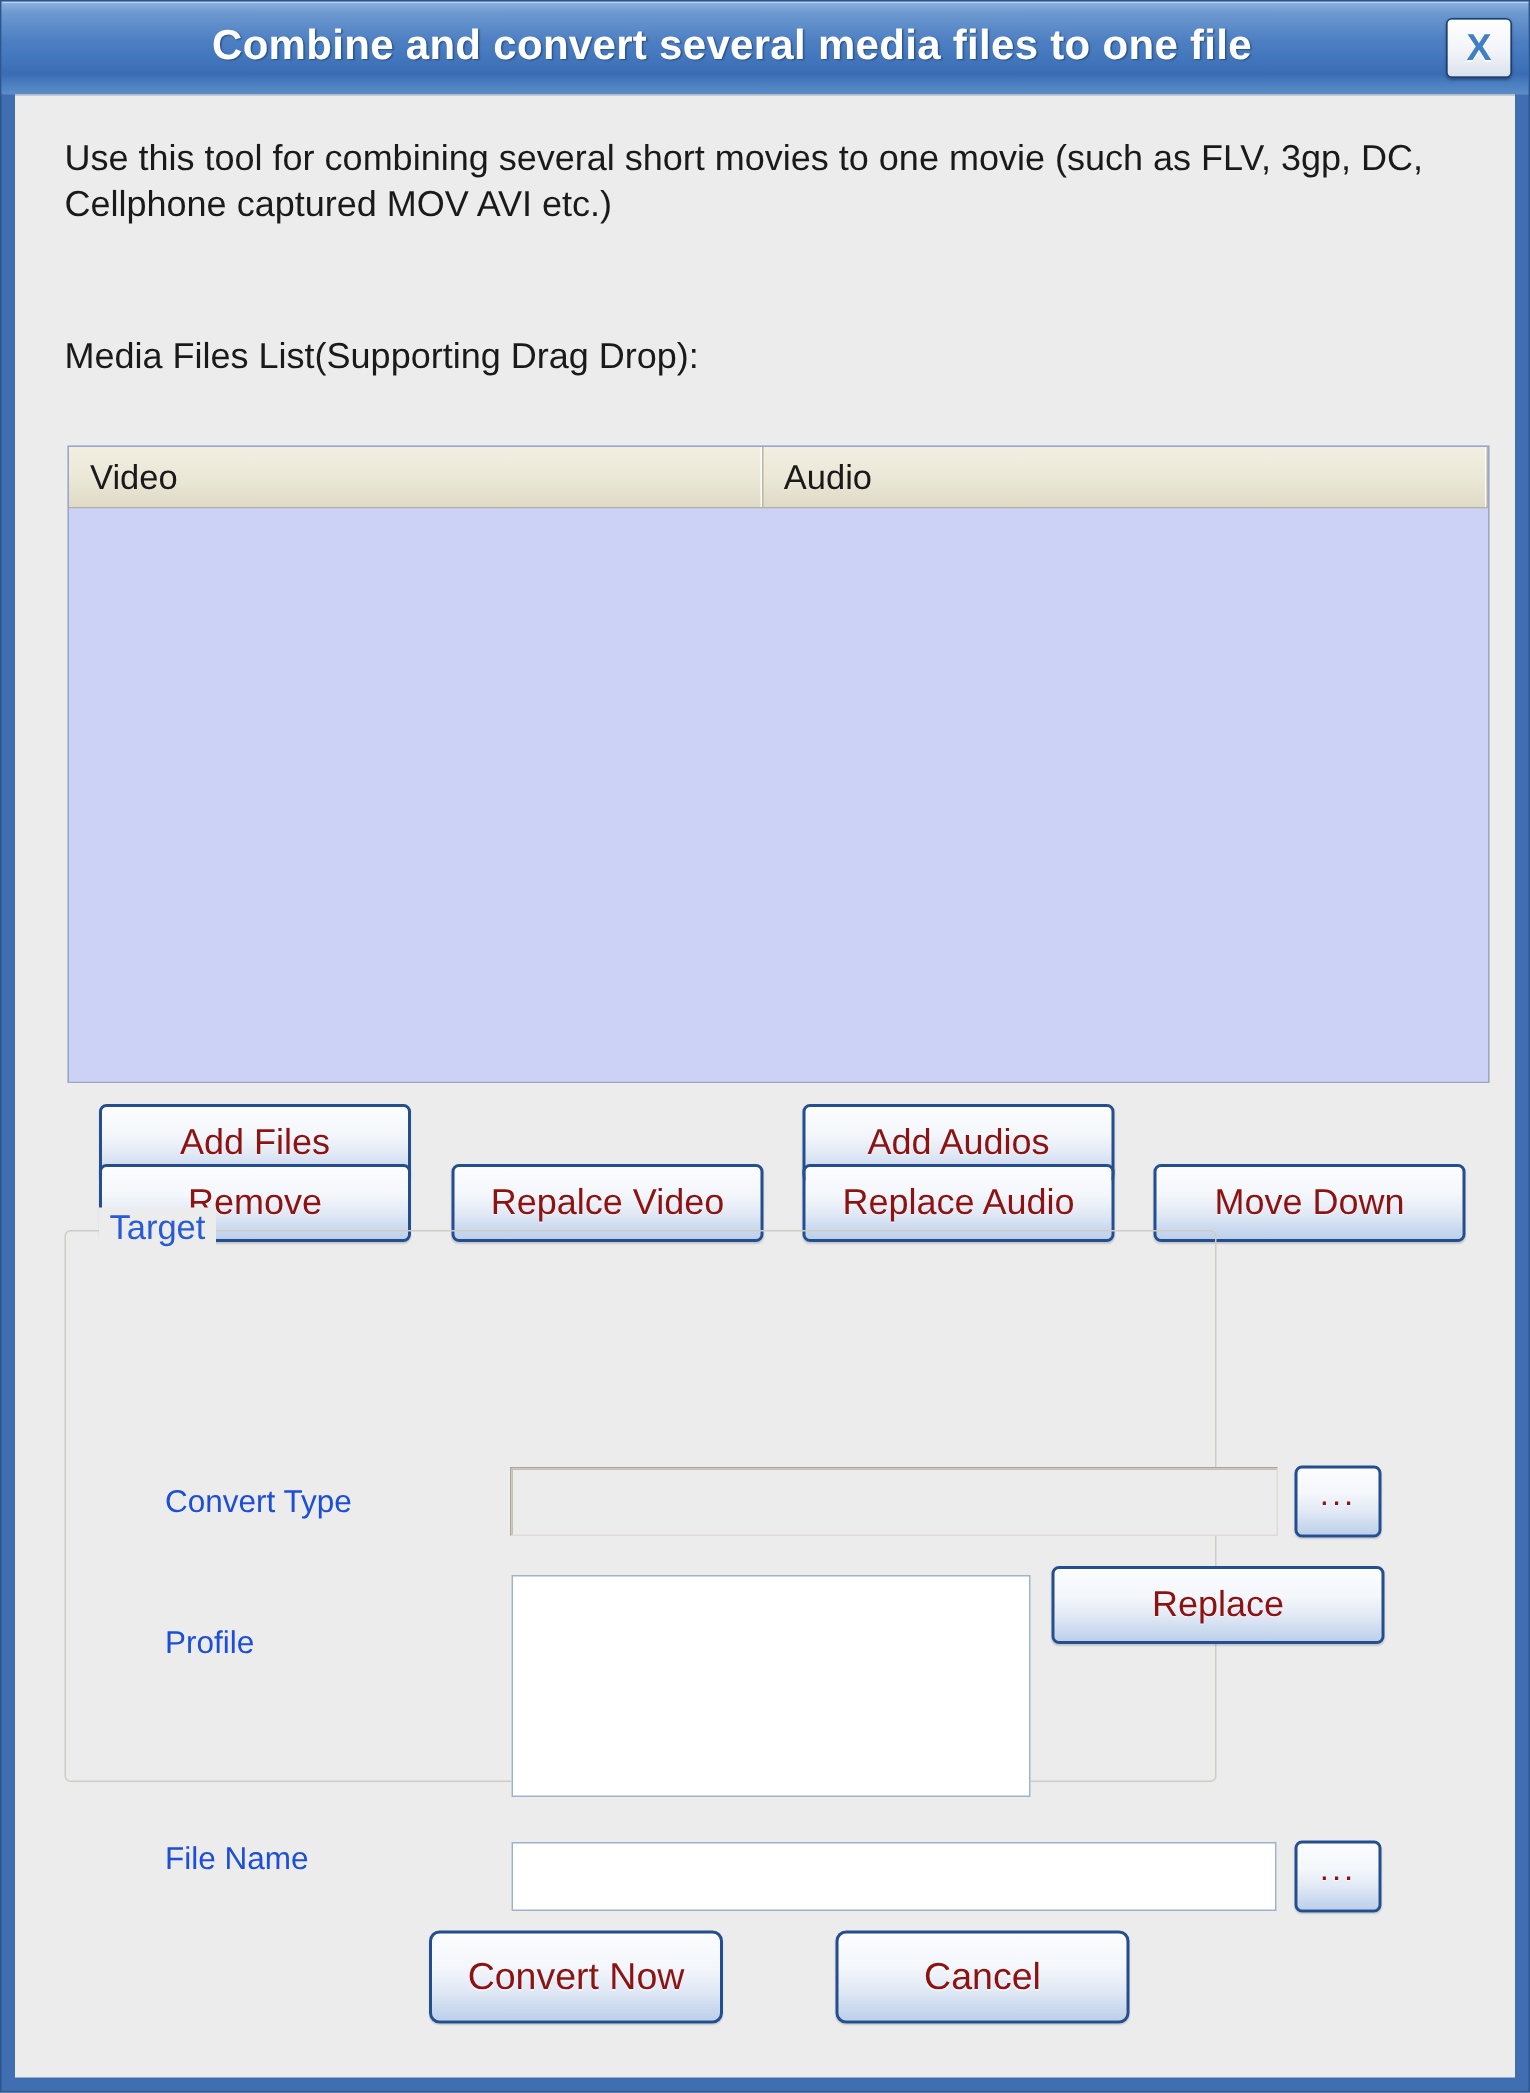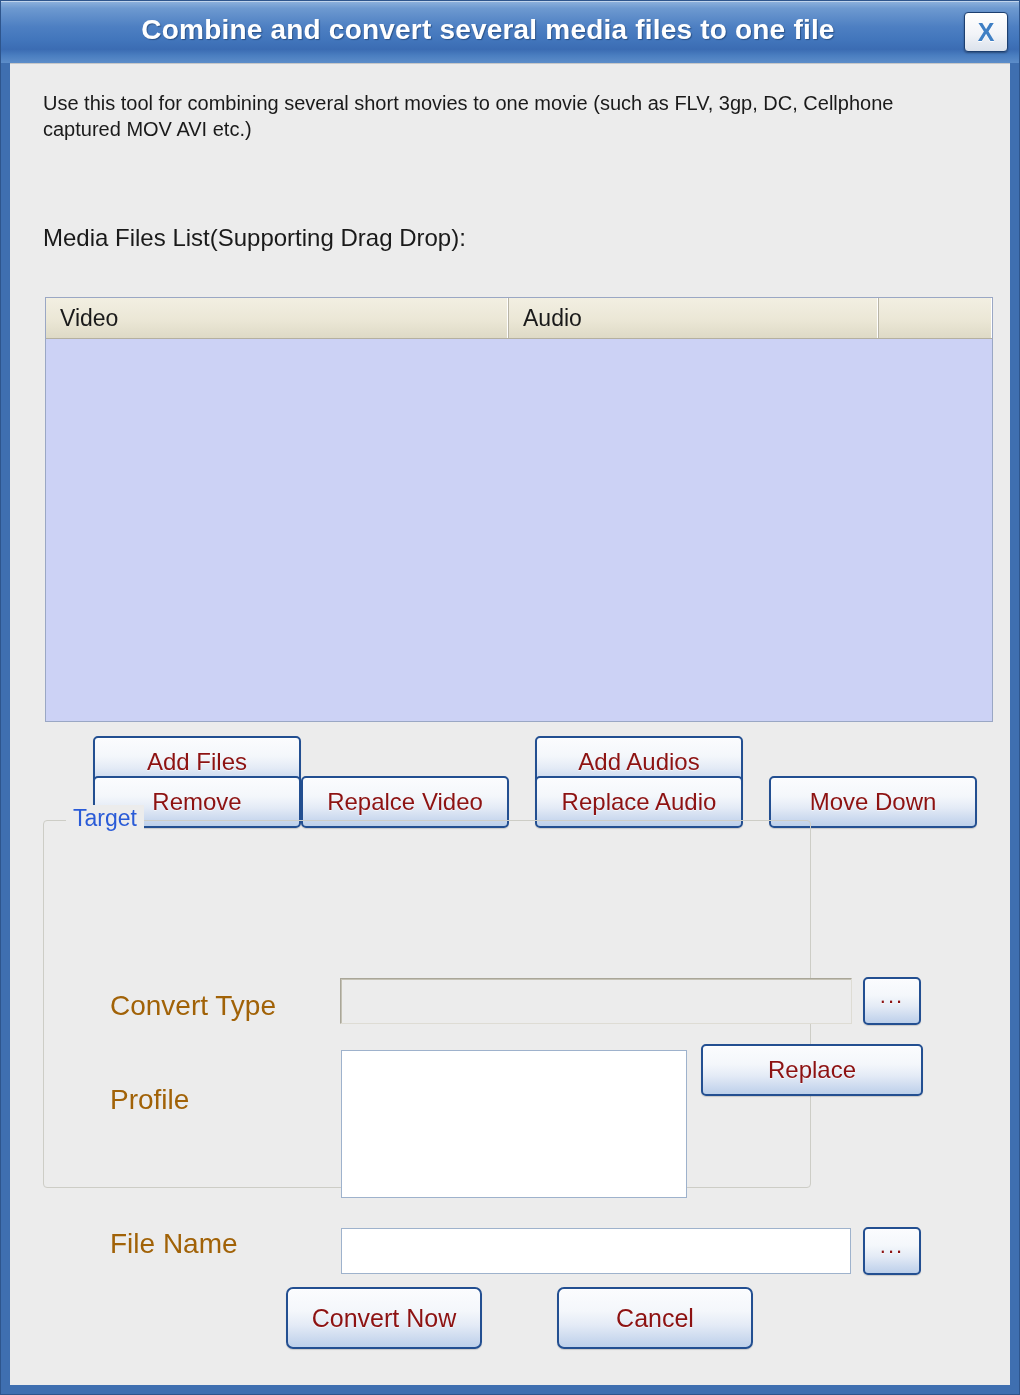--- a/index.html
+++ b/index.html
@@ -83,21 +83,21 @@
     height: 1322px;
     box-sizing: border-box;
     border-top: 1px solid #c8c8c8;
   }
 
   .intro {
     position: absolute;
     left: 33px;
     top: 27px;
     width: 910px;
-    font-size: 20px;
+    font-size: 24px;
     color: #1a1a1a;
     line-height: 1.28;
   }
 
   .list-label {
     position: absolute;
     left: 33px;
     top: 160px;
     font-size: 24px;
     color: #1a1a1a;
@@ -127,21 +127,21 @@
     display: flex;
     align-items: center;
     box-sizing: border-box;
     font-size: 23px;
     color: #1a1a1a;
     padding-left: 14px;
     border-right: 1px solid #b9b5a6;
     box-shadow: inset -1px 0 0 #ffffff;
   }
   .list-col.c1 { width: 463px; }
-  .list-col.c2 { width: 370px; }
+  .list-col.c2 { width: 484px; }
   .list-col.c3 { flex: 1; border-right: none; padding-left: 0; }
   .list-body {
     height: 100%;
     background: #ccd2f5;
   }
 
   
   .btn {
     box-sizing: border-box;
     border: 2px solid #234f91;
@@ -159,21 +159,21 @@
     text-shadow: 0 1px 0 rgba(255,255,255,0.6);
   }
 
   .op-btn {
     position: absolute;
     width: 208px;
     height: 52px;
   }
   .row1 { top: 672px; }
   .row2 { top: 712px; text-align: right; }
-  .cx1 { left: 56px; margin-left: 27px; }
+  .cx1 { left: 56px; }
   .cx2 { left: 291px; }
   .cx3 { left: 525px; }
   .cx4 { left: 759px; }
 
   
   .group {
     position: absolute;
     left: 33px;
     top: 756px;
     width: 768px;
@@ -188,22 +188,22 @@
     left: 22px;
     top: -16px;
     padding: 0 7px;
     background: #ececec;
     color: #2a5bd7;
     font-size: 23px;
   }
 
   .field-label {
     position: absolute;
-    font-size: 28px;
-    color: #a16207;
+    font-size: 21px;
+    color: #1d4ed8;
   }
 
   
   .convert-field {
     position: absolute;
     left: 330px;
     top: 914px;
     width: 512px;
     height: 46px;
     box-sizing: border-box;

